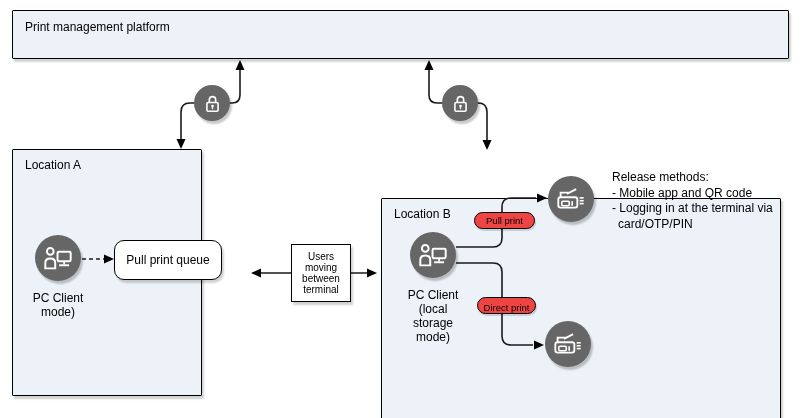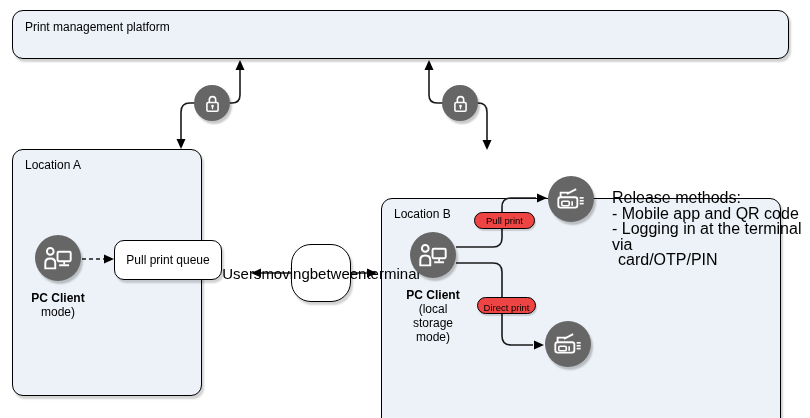--- a/index.html
+++ b/index.html
@@ -1,47 +1,47 @@
 <!DOCTYPE html>
 <html><head>
 <meta charset="utf-8">
 <style>
   html,body{margin:0;padding:0;background:#ffffff;}
   .stage{
     position:relative;width:810px;height:418px;background:#ffffff;overflow:hidden;
     font-family:"Liberation Sans","DejaVu Sans",sans-serif;color:#000;
   }
   .panel{
-    position:absolute;background:#ECF2F8;border:1px solid #000;border-radius:11px;
+    position:absolute;background:#ECF2F8;border:1px solid #000;border-radius:1px;
     box-shadow:2px 3px 2px rgba(0,0,0,0.18);box-sizing:border-box;
   }
   .panel-title{position:absolute;top:8px;left:12px;font-size:12px;color:#000;white-space:nowrap;}
   .node{
     position:absolute;background:#fff;border:1px solid #000;border-radius:10px;
     box-shadow:2px 3px 2px rgba(0,0,0,0.18);box-sizing:border-box;
     display:flex;align-items:center;justify-content:center;text-align:center;font-size:12px;
   }
-  .small-node{font-size:15px;line-height:11px;border-radius:20px;flex-direction:row;}
+  .small-node{font-size:10px;line-height:11px;border-radius:0;flex-direction:column;}
   .pill{
     position:absolute;background:#ef4444;border:1px solid #000;border-radius:9px;
     box-shadow:1px 2px 1px rgba(0,0,0,0.15);box-sizing:border-box;
     display:flex;align-items:center;justify-content:center;font-size:9.5px;white-space:nowrap;
     z-index:4;
   }
   .circle-icon{
     position:absolute;width:46px;height:46px;border-radius:50%;background:#666666;
     display:flex;align-items:center;justify-content:center;
     box-shadow:2px 3px 2px rgba(0,0,0,0.22);z-index:4;
   }
   .lock-circle{width:36px;height:36px;}
   .svg-layer{position:absolute;left:0;top:0;z-index:3;}
   .caption{position:absolute;text-align:center;font-size:12px;line-height:14px;z-index:4;}
-  .caption .bold{font-weight:bold;}
+  .caption .bold{font-weight:normal;}
   .caption div{white-space:nowrap;}
-  .text-block{position:absolute;font-size:16px;line-height:15.5px;z-index:4;margin-top:20px;}
+  .text-block{position:absolute;font-size:12px;line-height:15.5px;z-index:4;}
   .text-block .indent{padding-left:6px;}
   .z1{z-index:1}
 </style>
 </head>
 <body>
 
 <div class="stage">
 
   <div class="panel z1" style="left:12px;top:10px;width:777px;height:49px;">
     <span class="panel-title" style="top:9px;">Print management platform</span>

